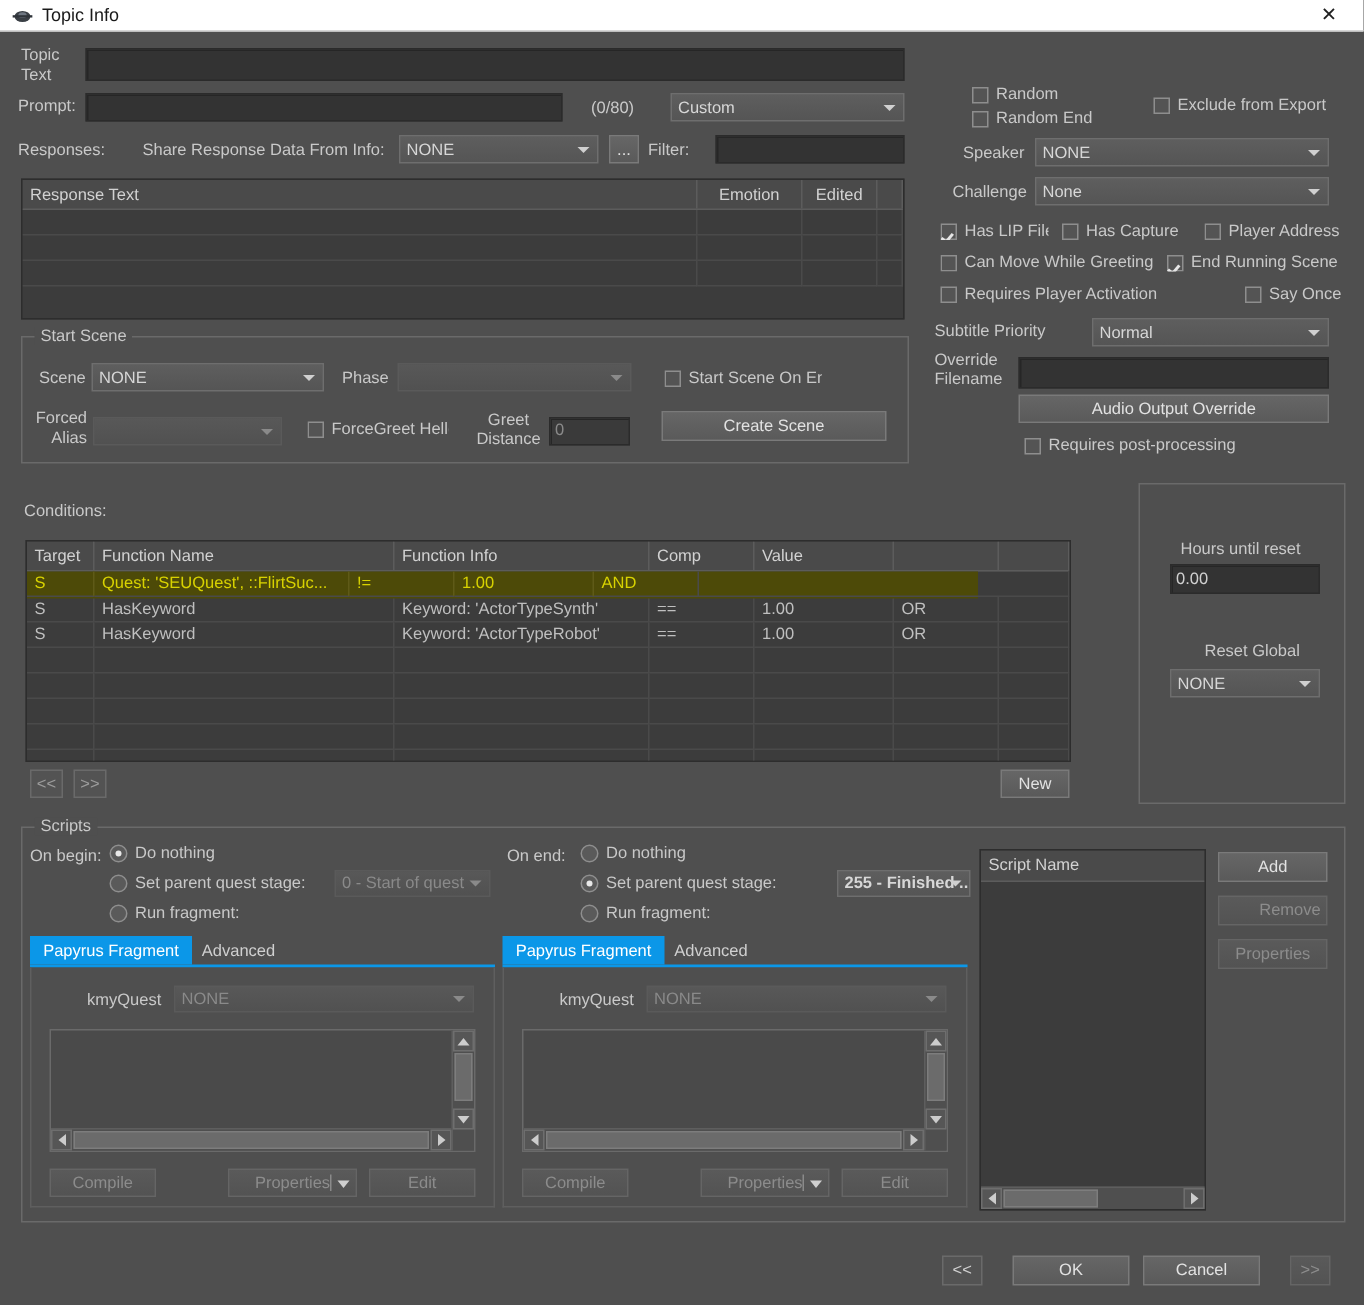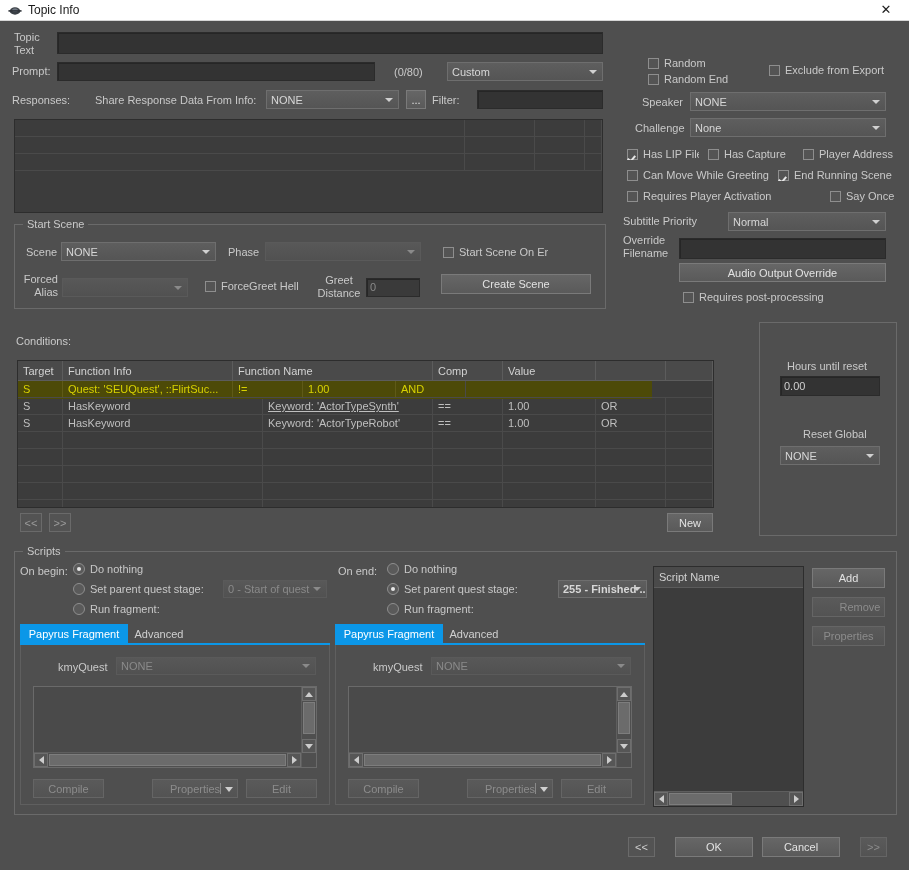--- a/index.html
+++ b/index.html
@@ -232,20 +232,26 @@
 <div class="lbl" style="left:95px;top:94px;">Share Response Data From Info:</div>
 <div class="combo" style="left:266px;top:90px;width:133px;height:19px;">
   <span>NONE</span>
   <i class="arrow"></i>
 </div>
 <div class="btn" style="left:406px;top:90px;width:20px;height:19px;">...</div>
 <div class="lbl" style="left:432px;top:94px;">Filter:</div>
 <div class="txtbox" style="left:477px;top:90px;width:126px;height:19px;"></div>
 
 <div class="tbl" style="left:14px;top:119px;width:589px;height:94px;">
+  <div class="hdr">
+    <div style="width:450px;">Response Text</div>
+    <div style="width:70px;justify-content:center;padding-left:0;">Emotion</div>
+    <div style="width:50px;justify-content:center;padding-left:0;">Edited</div>
+    <div style="flex:1;"></div>
+  </div>
   <div class="row">
     <div style="width:450px;"></div>
     <div style="width:70px;"></div>
     <div style="width:50px;"></div>
     <div style="flex:1;"></div>
   </div>
   <div class="row">
     <div style="width:450px;"></div>
     <div style="width:70px;"></div>
     <div style="width:50px;"></div>
@@ -357,43 +363,43 @@
 </div>
 <div class="lbl" style="left:313px;top:274px;line-height:13px;text-align:center;width:52px;">Greet<br>Distance</div>
 <div class="txtbox light" style="left:366px;top:278px;width:54px;height:19px;color:#8a8a8a;">0</div>
 <div class="btn" style="left:441px;top:274px;width:150px;height:20px;">Create Scene</div>
 
 <div class="lbl" style="left:16px;top:335px;">Conditions:</div>
 
 <div class="tbl" style="left:17px;top:360px;width:697px;height:148px;">
   <div class="hdr">
     <div style="width:45px;">Target</div>
+    <div style="width:200px;">Function Name</div>
     <div style="width:170px;">Function Info</div>
-    <div style="width:200px;">Function Name</div>
     <div style="width:70px;">Comp</div>
     <div style="width:93px;">Value</div>
     <div style="width:70px;"></div>
     <div style="flex:1;"></div>
   </div>
 
   <div class="selhl" style="left:0px;top:20px;width:634px;height:18px;"></div>
 
   <div class="row sel" style="position:relative;z-index:1;background:transparent;">
     <div style="width:45px;border-right-color:#5f5a18;">S</div>
     <div style="width:170px;border-right-color:#5f5a18;">Quest: 'SEUQuest', ::FlirtSuc...</div>
     <div style="width:70px;border-right-color:#5f5a18;">!=</div>
     <div style="width:93px;border-right-color:#5f5a18;">1.00</div>
     <div style="width:70px;">AND</div>
     <div style="flex:1;"></div>
   </div>
 
   <div class="row">
     <div style="width:45px;">S</div>
     <div style="width:200px;">HasKeyword</div>
-    <div style="width:170px;text-decoration:underline;">Keyword: 'ActorTypeSynth'</div>
+    <div style="width:170px;">Keyword: 'ActorTypeSynth'</div>
     <div style="width:70px;">==</div>
     <div style="width:93px;">1.00</div>
     <div style="width:70px;">OR</div>
     <div style="flex:1;"></div>
   </div>
 
   <div class="row">
     <div style="width:45px;">S</div>
     <div style="width:200px;">HasKeyword</div>
     <div style="width:170px;">Keyword: 'ActorTypeRobot'</div>

